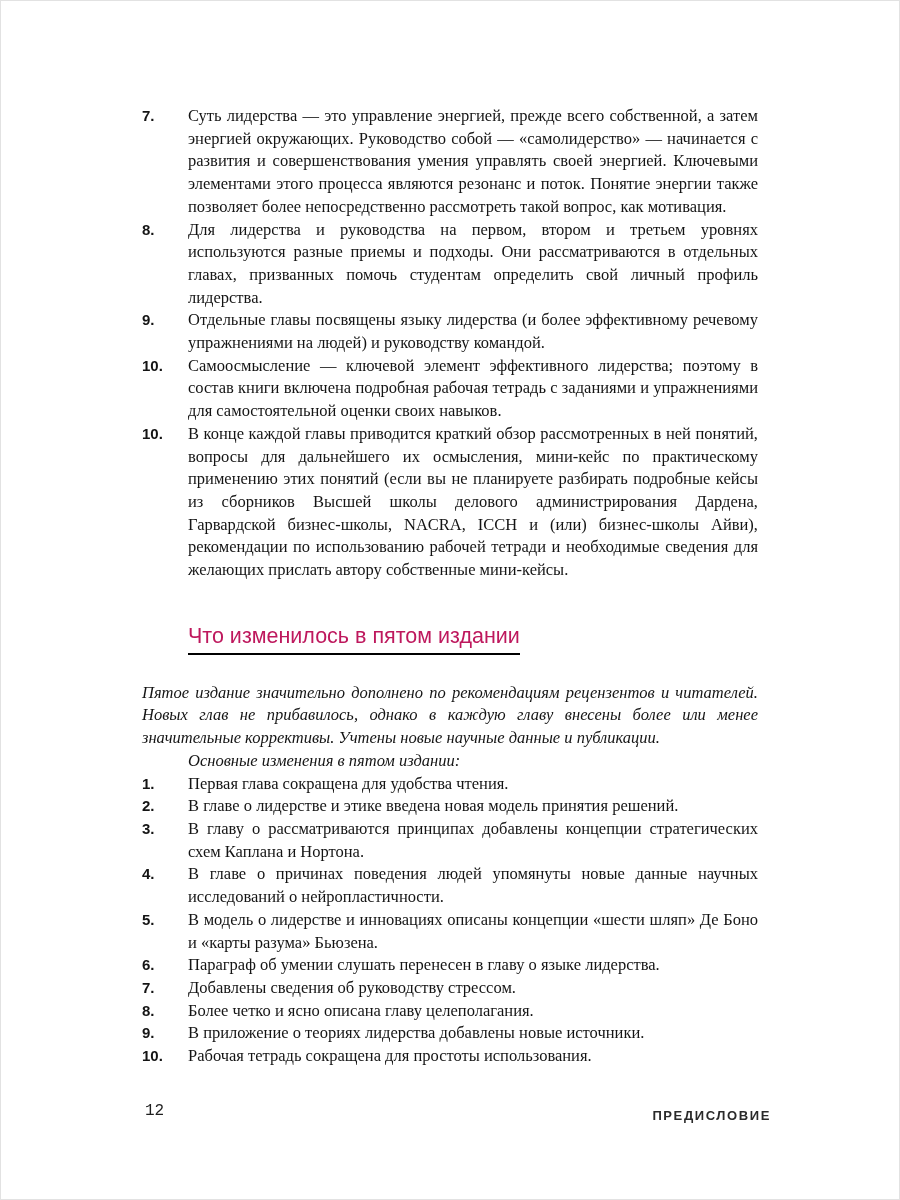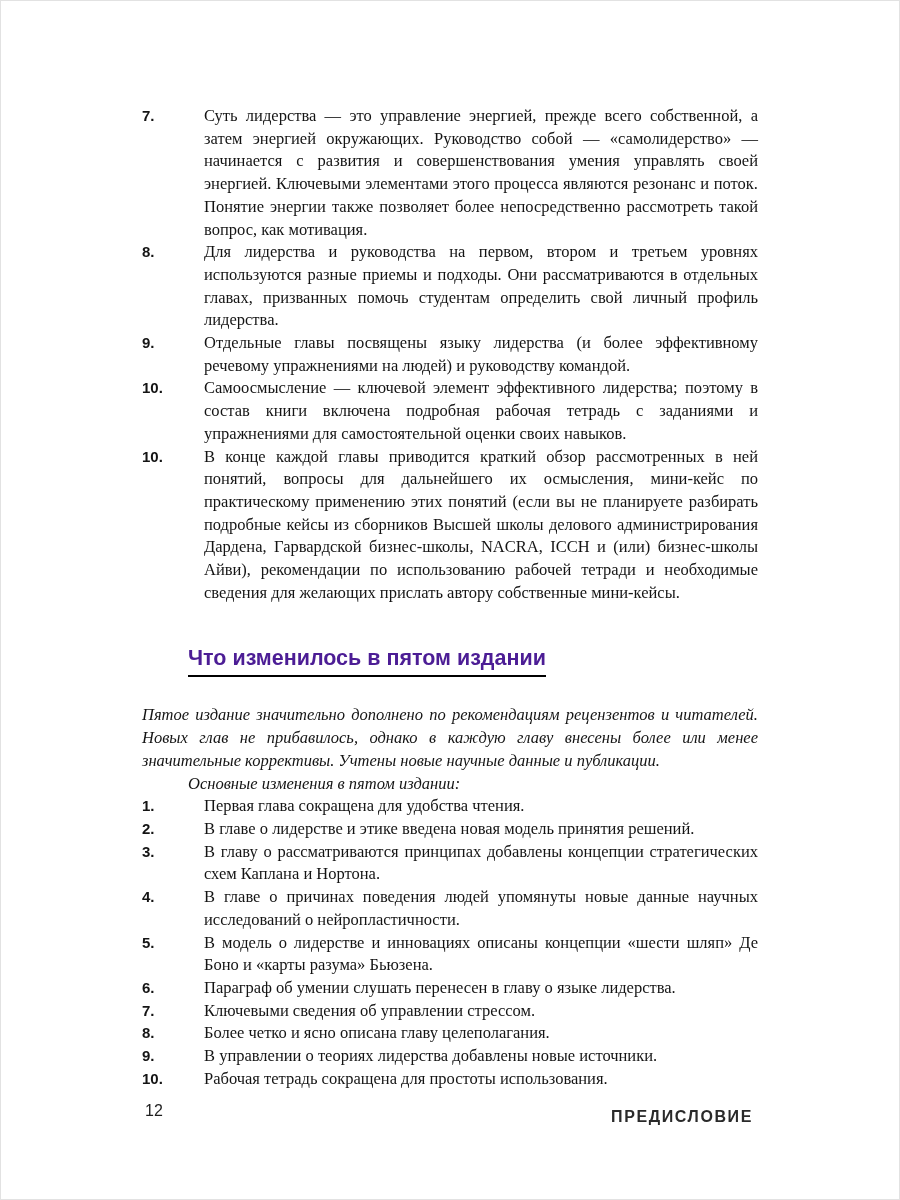--- a/index.html
+++ b/index.html
@@ -24,50 +24,50 @@
   }
   .list-row { display: flex; align-items: flex-start; }
   .num {
     flex: 0 0 46px;
     font-weight: 700;
     font-family: "Liberation Sans", sans-serif;
     font-size: 15px;
     line-height: 22.7px;
     text-align: left;
   }
-  .li-text { flex: 1; margin-left: 16px; }
+  .li-text { flex: 1; }
   .heading-wrap {
     margin-top: 42px;
     margin-left: 46px;
     text-align: left;
   }
   .heading {
     display: inline-block;
     font-family: "Liberation Sans", sans-serif;
-    font-weight: 700;
+    font-weight: 400;
     font-size: 21.5px;
     line-height: 24px;
-    color: #4c1d95;
+    color: #be185d;
     border-bottom: 2px solid #000;
     padding-bottom: 5px;
   }
   .intro { margin-top: 27px; font-style: italic; }
   .list-intro { text-indent: 46px; font-style: italic; }
   .footer-pagenum {
     position: absolute;
     left: 144px; top: 1101px;
-    font-family: Liberation Sans, sans-serif;
+    font-family: Liberation Mono, monospace;
     font-size: 16px;
     color: #1e1e1e;
   }
   .footer-head {
     position: absolute;
-    right: 146px; top: 1107px;
+    right: 128px; top: 1107px;
     font-family: "Liberation Sans", sans-serif;
-    font-size: 16px;
+    font-size: 13px;
     font-weight: 700;
     letter-spacing: 1.6px;
     color: #2a2a2a;
   }
 </style>
 </head>
 <body>
 
 <div class="page">
   <main class="content">
@@ -122,29 +122,29 @@
       <div class="list-row">
         <span class="num">5.</span>
         <div class="li-text">В модель о лидерстве и инновациях описаны концепции «шести шляп» Де Боно и «карты разума» Бьюзена.</div>
       </div>
       <div class="list-row">
         <span class="num">6.</span>
         <div class="li-text">Параграф об умении слушать перенесен в главу о языке лидерства.</div>
       </div>
       <div class="list-row">
         <span class="num">7.</span>
-        <div class="li-text">Ключевыми сведения об управлении стрессом.</div>
+        <div class="li-text">Добавлены сведения об руководству стрессом.</div>
       </div>
       <div class="list-row">
         <span class="num">8.</span>
         <div class="li-text">Более четко и ясно описана главу целеполагания.</div>
       </div>
       <div class="list-row">
         <span class="num">9.</span>
-        <div class="li-text">В управлении о теориях лидерства добавлены новые источники.</div>
+        <div class="li-text">В приложение о теориях лидерства добавлены новые источники.</div>
       </div>
       <div class="list-row">
         <span class="num">10.</span>
         <div class="li-text">Рабочая тетрадь сокращена для простоты использования.</div>
       </div>
     </div>
 
   </main>
 
   <span class="footer-pagenum">12</span>

